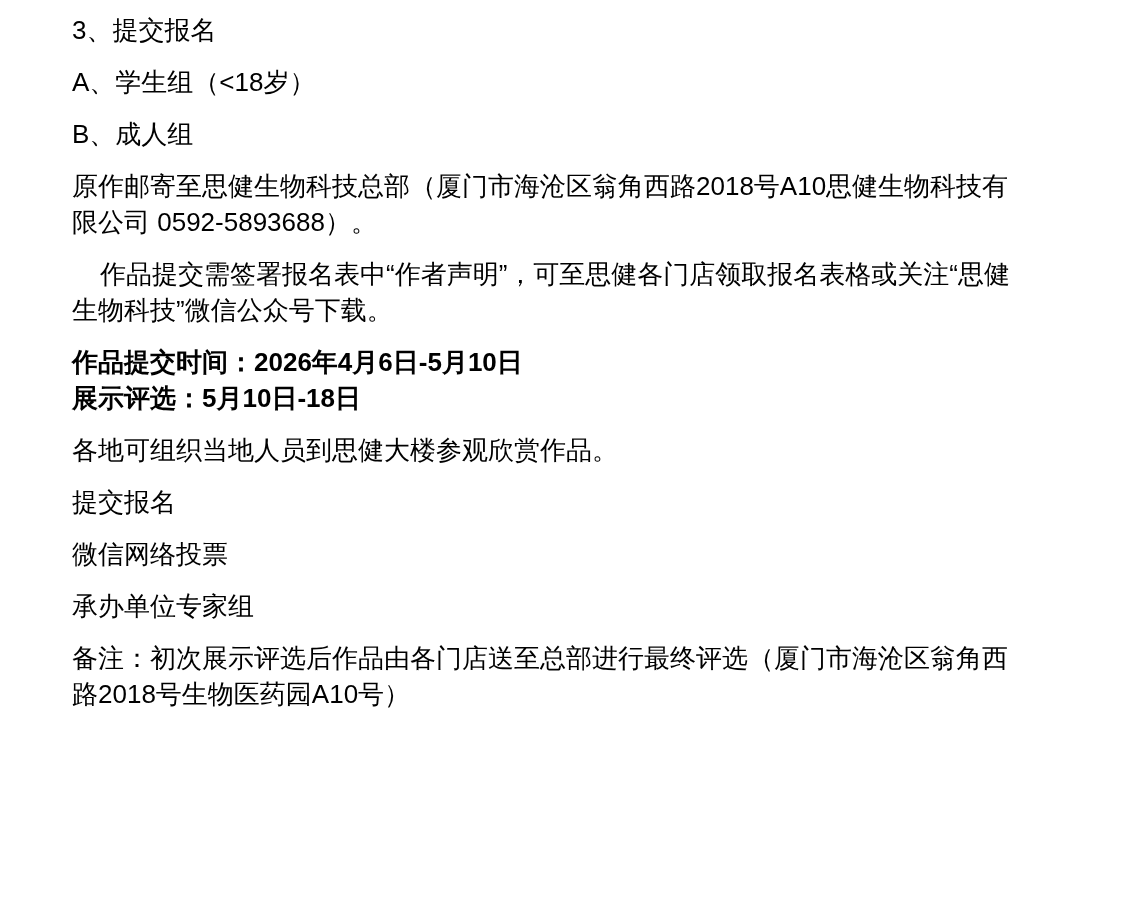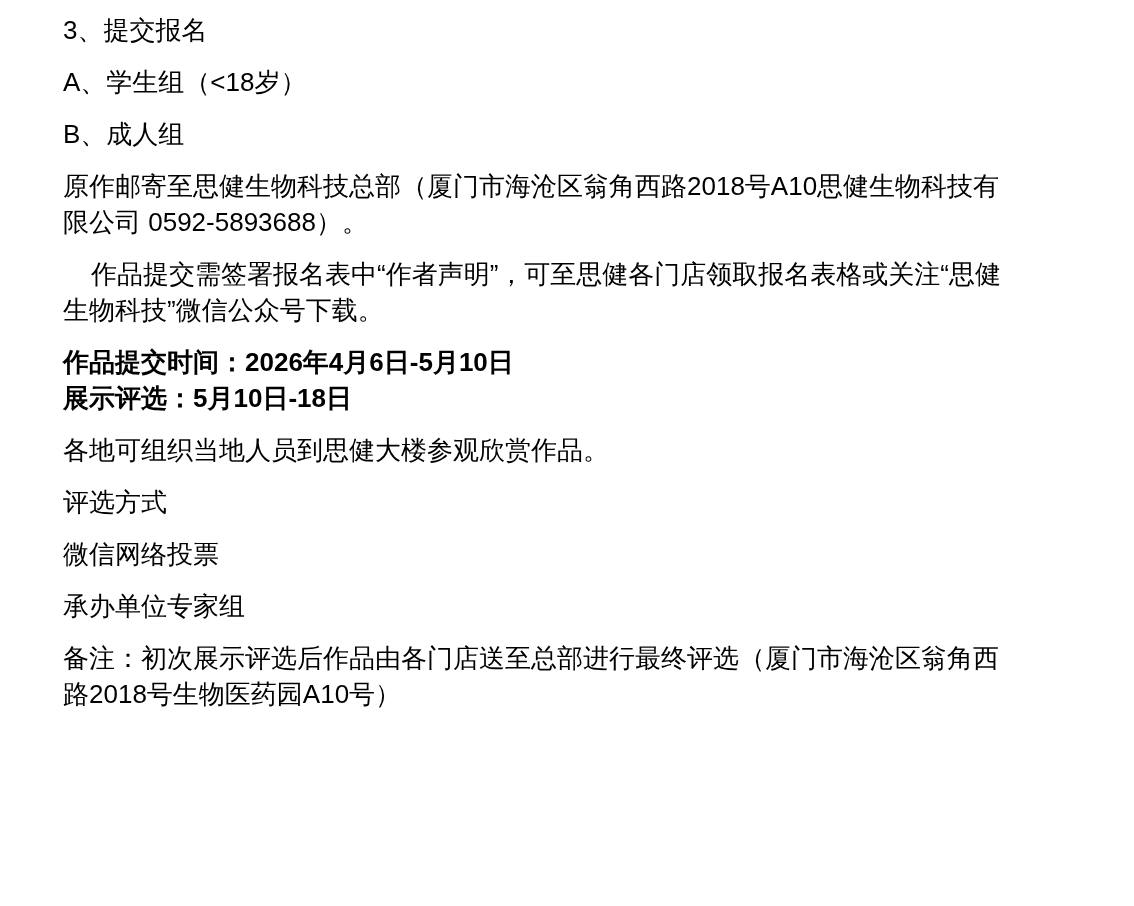--- a/index.html
+++ b/index.html
@@ -15,21 +15,21 @@
     color: #000000;
   }
   .doc {
     box-sizing: border-box;
     width: 1134px;
     padding: 12px 52px 0 60px;
     font-size: 26px;
     line-height: 36px;
   }
   .doc p {
-    margin: 0 0 16px 3px;
+    margin: 0 0 16px 12px;
     white-space: pre-line; 
   }
   .doc p.bold {
     font-weight: bold;
   }
   .doc p.indent {
     text-indent: 28px;
   }
 </style>
 </head>
@@ -39,18 +39,18 @@
   <p>3、提交报名</p>
   <p>A、学生组（&lt;18岁）</p>
   <p>B、成人组</p>
   <p>原作邮寄至思健生物科技总部（厦门市海沧区翁角西路2018号A10思健生物科技有
 限公司 0592-5893688）。</p>
   <p class="indent">作品提交需签署报名表中“作者声明”，可至思健各门店领取报名表格或关注“思健
 生物科技”微信公众号下载。</p>
   <p class="bold">作品提交时间：2026年4月6日-5月10日
 展示评选：5月10日-18日</p>
   <p>各地可组织当地人员到思健大楼参观欣赏作品。</p>
-  <p>评选方式</p>
+  <p>提交报名</p>
   <p>微信网络投票</p>
   <p>承办单位专家组</p>
   <p>备注：初次展示评选后作品由各门店送至总部进行最终评选（厦门市海沧区翁角西
 路2018号生物医药园A10号）</p>
 </div>
 
 </body></html>

